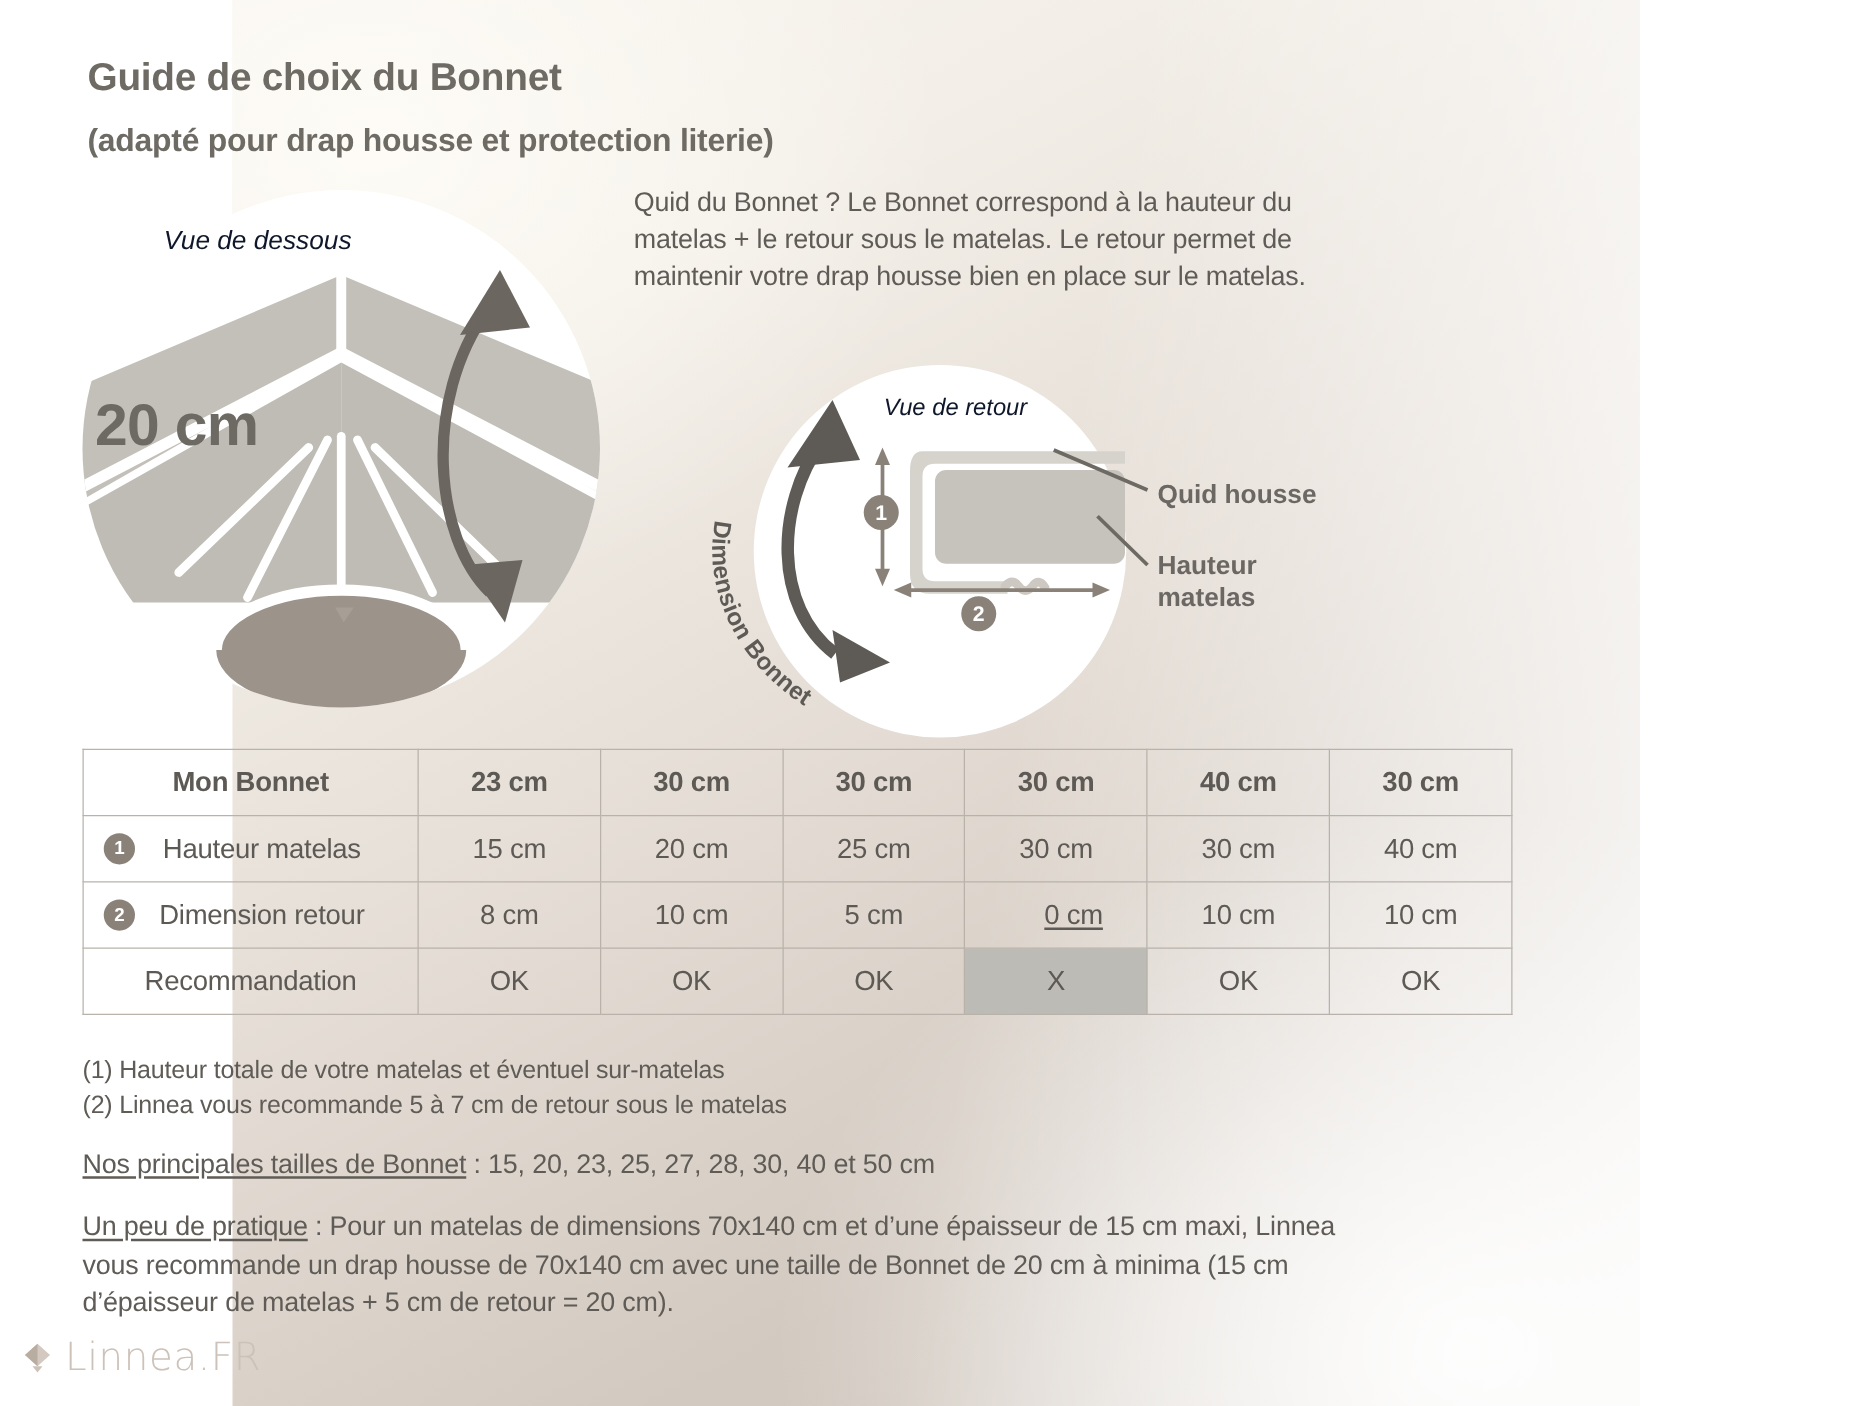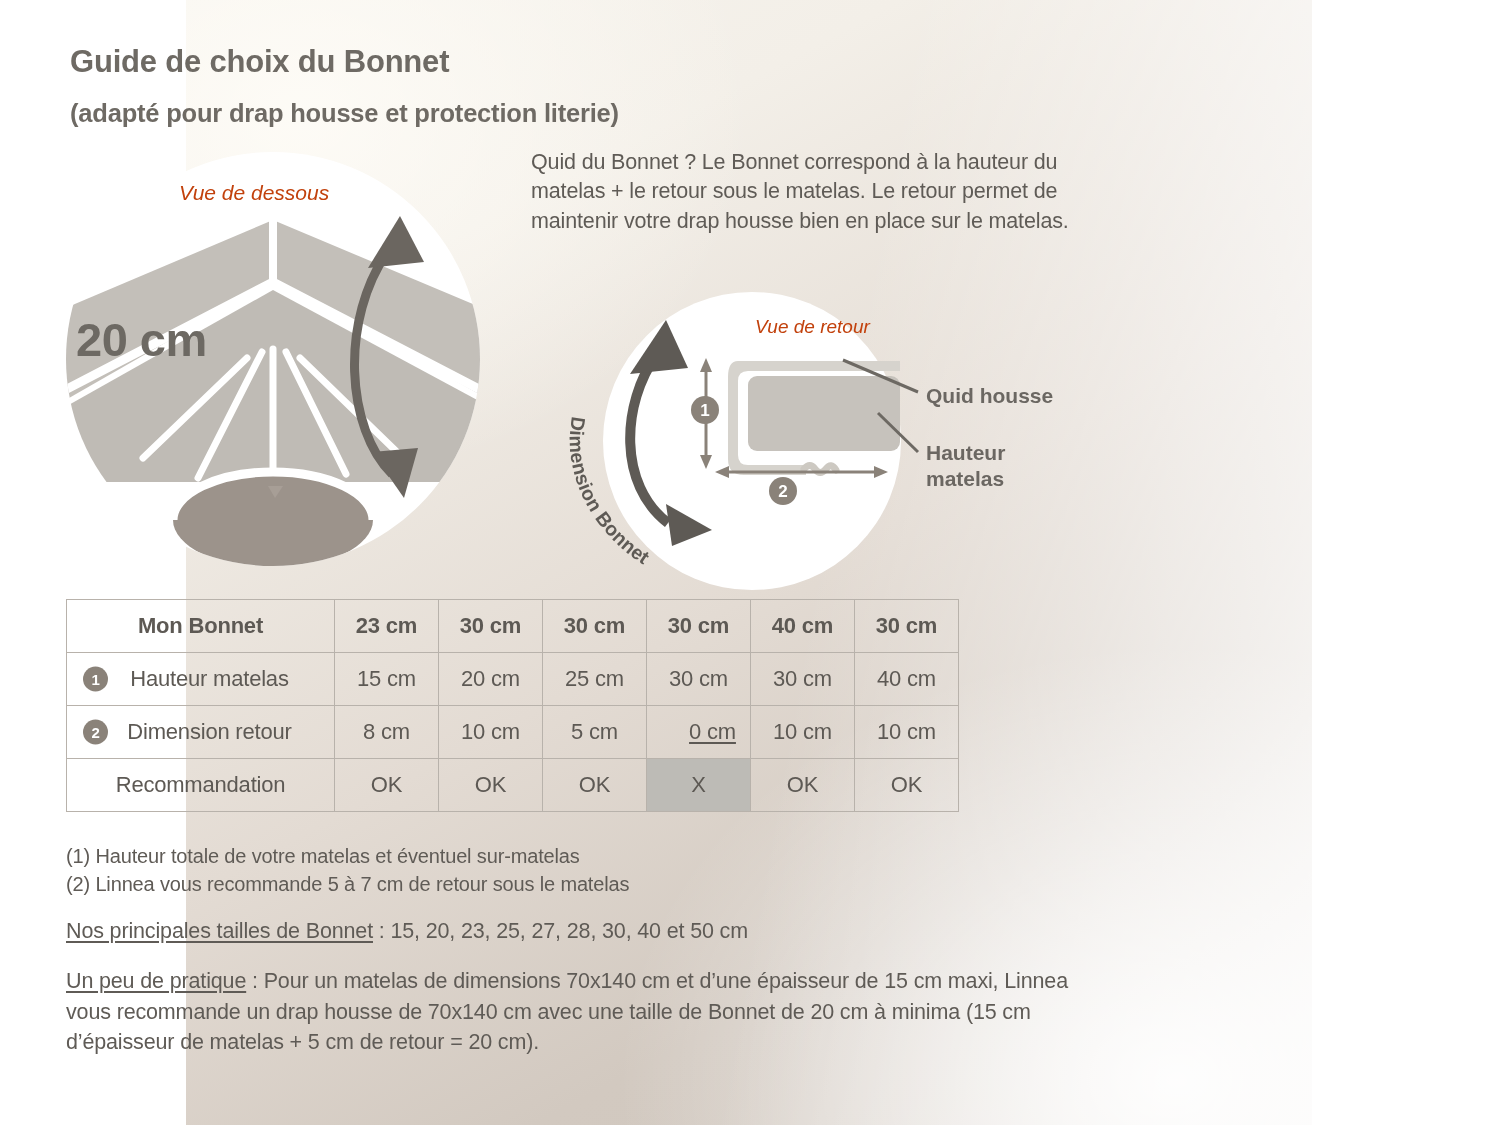--- a/index.html
+++ b/index.html
@@ -68,21 +68,20 @@
 
   .intro {
     position: absolute;
     left: 507px;
     top: 148px;
     width: 600px;
     font-size: 21.5px;
     color: #5f5b56;
     line-height: 1.37;
     letter-spacing: -0.15px;
-    margin-left: 24px;
   }
 
   
   .circle-shape {
     position: absolute;
     border-radius: 50%;
     background: #ffffff;
   }
   #circle-bottom-view {
     left: 66px; top: 152px; width: 414px; height: 414px;
@@ -90,23 +89,22 @@
   #circle-profile-view {
     left: 603px; top: 292px; width: 298px; height: 298px;
   }
 
   .svg-layer { position: absolute; left: 0; top: 0; overflow: visible; }
 
   .label-italic {
     position: absolute;
     font-size: 20px;
     font-style: italic;
-    color: #c2410c;
+    color: #0f172a;
     white-space: nowrap;
-    margin-left: 48px;
   }
   #label-vue-dessous { left: 131px; top: 181px; font-size: 21px; }
   #label-vue-profil  { left: 707px; top: 316px; font-size: 19px; }
 
   #label-20cm {
     position: absolute;
     left: 76px; top: 312px;
     font-size: 47px;
     font-weight: bold;
     color: #6d6963;
@@ -153,21 +151,21 @@
     line-height: 1;
   }
   #badge-diagram-1 { left: 691px; top: 396px; }
   #badge-diagram-2 { left: 769px; top: 477px; }
 
   
   #bonnet-table {
     position: absolute;
     left: 66px;
     top: 599px;
-    width: 893px;
+    width: 1144px;
     border-collapse: collapse;
     table-layout: fixed;
   }
   #bonnet-table td {
     border: 1px solid #b8b2ab;
     height: 53px;
     text-align: center;
     font-size: 22px;
     color: #5d5954;
     padding: 0 4px;
@@ -408,15 +406,23 @@
     </div>
 
     <div class="note-block" id="note-sizes">
       <span class="u">Nos principales tailles de Bonnet</span><span> : 15, 20, 23, 25, 27, 28, 30, 40 et 50 cm</span>
     </div>
 
     <div class="note-block" id="note-practice">
       <span class="u">Un peu de pratique</span><span> : Pour un matelas de dimensions 70x140 cm et d’une épaisseur de 15 cm maxi, Linnea vous recommande un drap housse de 70x140 cm avec une taille de Bonnet de 20 cm à minima (15 cm d’épaisseur de matelas + 5 cm de retour = 20 cm).</span>
     </div>
 
+    <div id="logo">
+      <svg id="logo-mark" viewBox="0 0 24 26">
+        <polygon points="12,2 22,11 12,20 2,11" fill="#d3c9c0"></polygon>
+        <polygon points="12,2 12,20 2,11" fill="#b9aca1"></polygon>
+        <polygon points="12,20 16,20 12,25 8,20" fill="#cdc2b9"></polygon>
+      </svg>
+      <span id="logo-text">Linnea.FR</span>
+    </div>
 
   </div>
 </div>
 
 </body></html>

